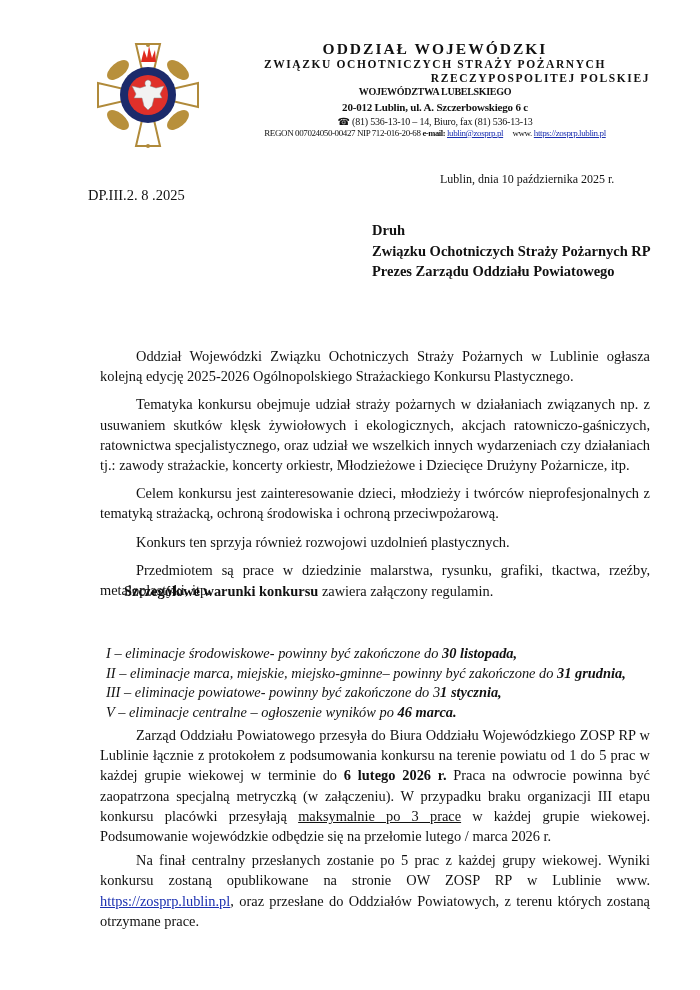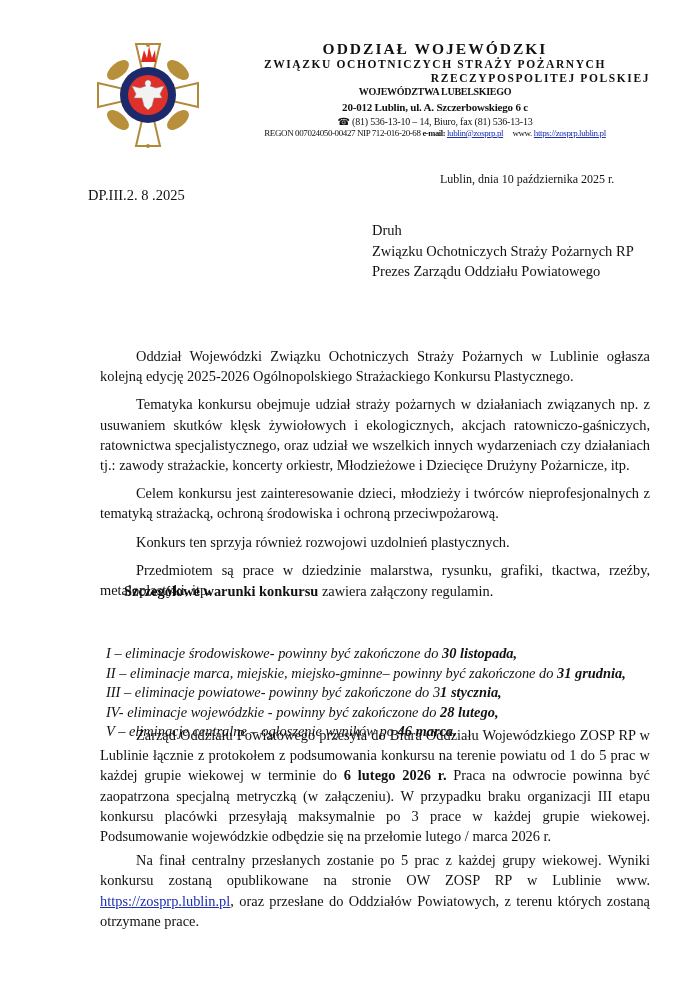--- a/index.html
+++ b/index.html
@@ -16,31 +16,31 @@
   .h3 { top: 72px; font-size: 11.5px; font-weight: bold; letter-spacing: 1.6px; text-align: right; }
   .h4 { top: 86px; font-size: 10px; font-weight: bold; letter-spacing: -0.3px; }
   .h5 { top: 101px; font-size: 11px; font-weight: bold; letter-spacing: -0.2px; }
   .h6 { top: 116px; font-size: 10px; letter-spacing: -0.2px; }
   .h7 { top: 128px; font-size: 9px; letter-spacing: -0.4px; }
   .h7 b { font-size: 8.5px; }
   a, .link { color: #1a2fb0; text-decoration: underline; }
 
   .date { left: 440px; top: 172px; font-size: 12px; }
   .ref { left: 88px; top: 187px; font-size: 14.5px; }
-  .addr { left: 372px; top: 220px; font-size: 14.5px; font-weight: normal; line-height: 20.5px; }
+  .addr { left: 372px; top: 220px; font-size: 14.5px; font-weight: bold; line-height: 20.5px; }
 
   .body {
     left: 88px; width: 562px; font-size: 14.4px; line-height: 20.2px;
     text-align: justify;
   }
   .para { margin: 0 0 8px 12px; text-indent: 36px; }
   .para.ni { text-indent: 0; }
   .list { left: 106px; top: 604px; width: 560px; font-size: 14.4px; line-height: 19.6px; font-style: italic; white-space: nowrap; margin-top: 40px; }
   .list b { font-style: italic; }
-  .u { }
+  .u { text-decoration: underline; }
 </style>
 </head>
 <body>
 
 <div id="logo" class="abs">
   <svg width="104" height="110" viewBox="0 0 104 110">
 
     <g fill="#fff" stroke="#b08a3a" stroke-width="2">
       <path d="M40 4 L64 4 L58 30 L46 30 Z"></path>
       <path d="M40 106 L64 106 L58 80 L46 80 Z"></path>
@@ -106,20 +106,19 @@
 <div class="abs body" style="top:581px;">
   <p class="para ni" style="padding-left:36px;margin:0;">
     <b>Szczegółowe warunki konkursu</b><span> zawiera załączony regulamin.</span>
   </p>
 </div>
 
 <div class="abs list">
   <div><span>I – eliminacje środowiskowe- powinny być zakończone do  </span><b>30 listopada,</b></div>
   <div><span>II – eliminacje marca, miejskie, miejsko-gminne– powinny być zakończone do </span><b>31 grudnia,</b></div>
   <div><span>III – eliminacje powiatowe- powinny być zakończone do 3</span><b>1 stycznia,</b></div>
-  <div><span>IV- eliminacje wojewódzkie - powinny być zakończone do </span><b>28 lutego,</b></div>
   <div><span>V – eliminacje centralne – ogłoszenie wyników po </span><b>46 marca.</b></div>
 </div>
 
 <div class="abs body" style="top:725px;">
   <p class="para" style="margin-bottom:4px;"><span>Zarząd Oddziału Powiatowego przesyła do Biura Oddziału Wojewódzkiego ZOSP RP w Lublinie łącznie z protokołem z podsumowania konkursu na terenie powiatu od 1 do 5 prac w każdej grupie wiekowej w terminie do </span><b>6 lutego 2026 r.</b><span> Praca na odwrocie powinna być zaopatrzona specjalną metryczką (w załączeniu). W przypadku braku organizacji III etapu konkursu placówki przesyłają </span><span class="u">maksymalnie po 3 prace</span><span> w każdej grupie wiekowej. Podsumowanie wojewódzkie odbędzie się na przełomie lutego / marca 2026 r.</span></p>
   <p class="para"><span>Na finał centralny przesłanych zostanie po 5 prac z każdej grupy wiekowej. Wyniki konkursu zostaną opublikowane na stronie OW ZOSP RP w Lublinie www. </span><a>https://zosprp.lublin.pl</a><span>, oraz przesłane do Oddziałów Powiatowych, z terenu których zostaną otrzymane prace.</span></p>
 </div>
 
 </body></html>

